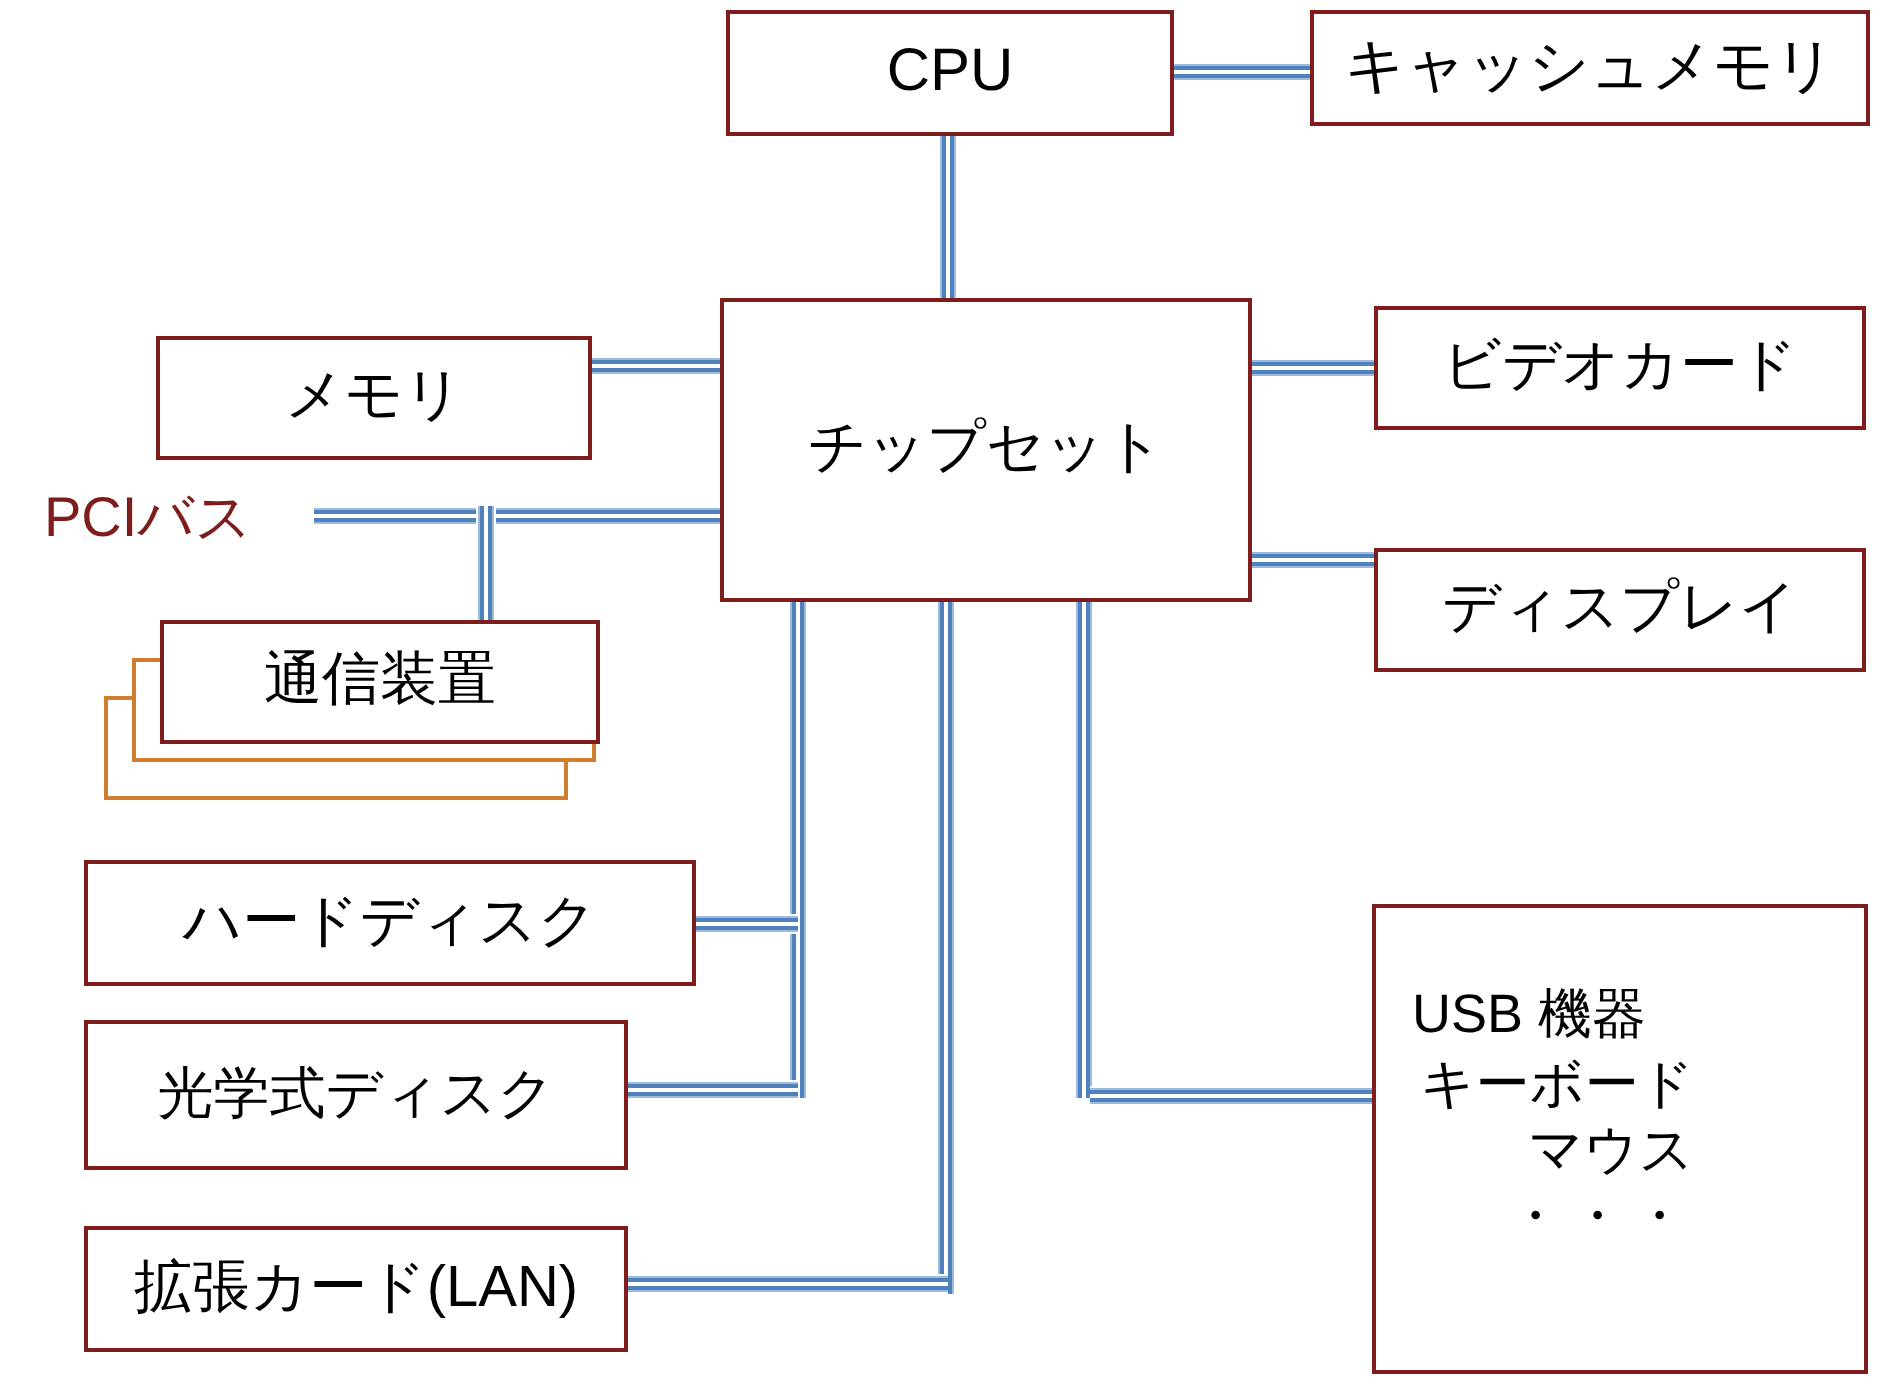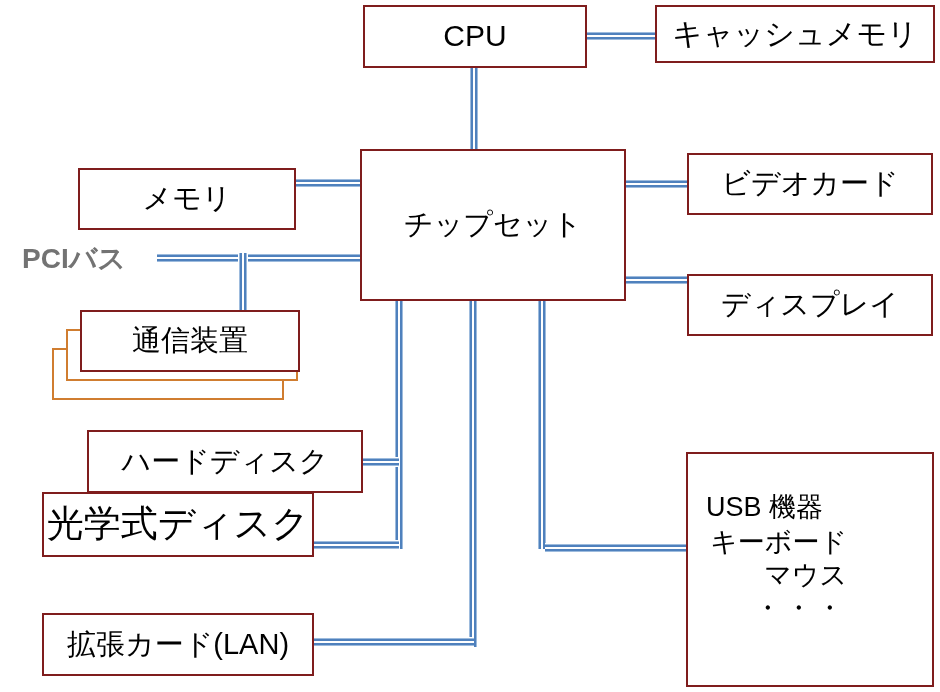--- a/index.html
+++ b/index.html
@@ -30,24 +30,23 @@
     position:absolute;
     box-sizing:border-box;
     border:2px solid #d07d30;
     background:#ffffff;
     z-index:3;
   }
 
   
   .plainlabel{
     position:absolute;
-    color:#737373;
+    color:#7f1d1d;
     white-space:nowrap;
     z-index:6;
-    font-weight:bold;
   }
 
   
   .busH{
     position:absolute;
     height:10px;
     z-index:2;
     background:linear-gradient(to bottom,
       #ffffff 0px, #ffffff 1px,
       #9dbbdd 1px, #9dbbdd 2px,
@@ -129,25 +128,25 @@
   <div class="plainlabel" style="left:22px; top:240px; font-size:28px;">
     <span>PCIバス</span>
   </div>
 
   <div class="ghost" style="left:52px; top:348px; width:232px; height:52px;"></div>
   <div class="ghost" style="left:66px; top:329px; width:232px; height:52px;"></div>
   <div class="box" style="left:80px; top:310px; width:220px; height:62px; font-size:29px; z-index:5;">
     <span class="lbl">通信装置</span>
   </div>
 
-  <div class="box" style="left:42px; top:430px; width:276px; height:63px; font-size:29px;margin-left:45px;">
+  <div class="box" style="left:42px; top:430px; width:306px; height:63px; font-size:29px;">
     <span class="lbl">ハードディスク</span>
   </div>
 
-  <div class="box" style="left:42px; top:492px; width:272px; height:65px; font-size:37px;">
+  <div class="box" style="left:42px; top:510px; width:272px; height:75px; font-size:28px;">
     <span class="lbl">光学式ディスク</span>
   </div>
 
   <div class="box" style="left:42px; top:613px; width:272px; height:63px; font-size:29px;">
     <span class="lbl">拡張カード(LAN)</span>
   </div>
 
   <div class="box" style="left:687px; top:153px; width:246px; height:62px; font-size:29px;">
     <span class="lbl">ビデオカード</span>
   </div>

